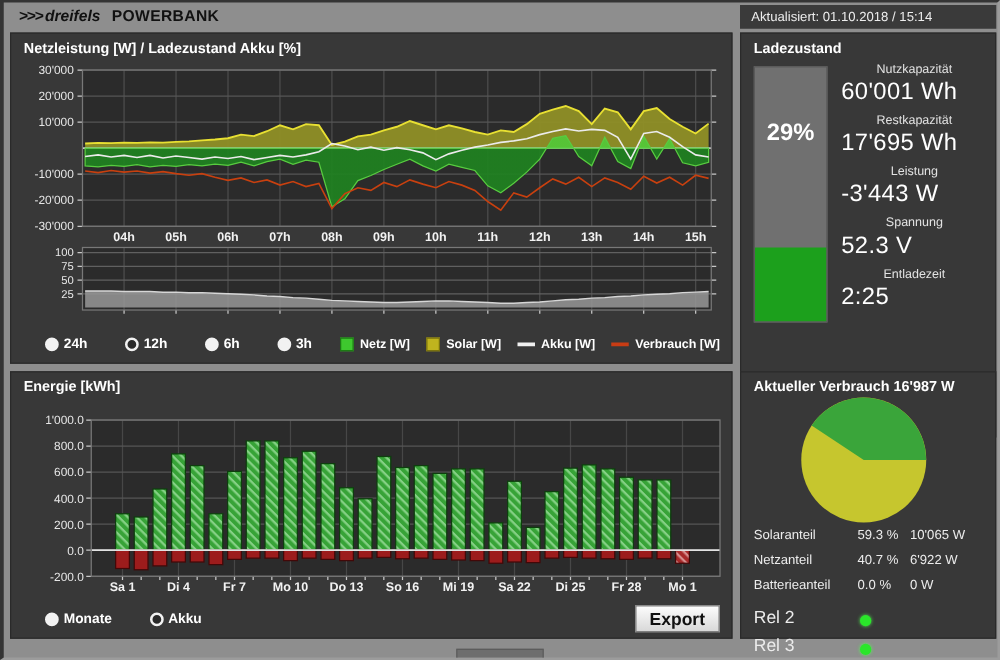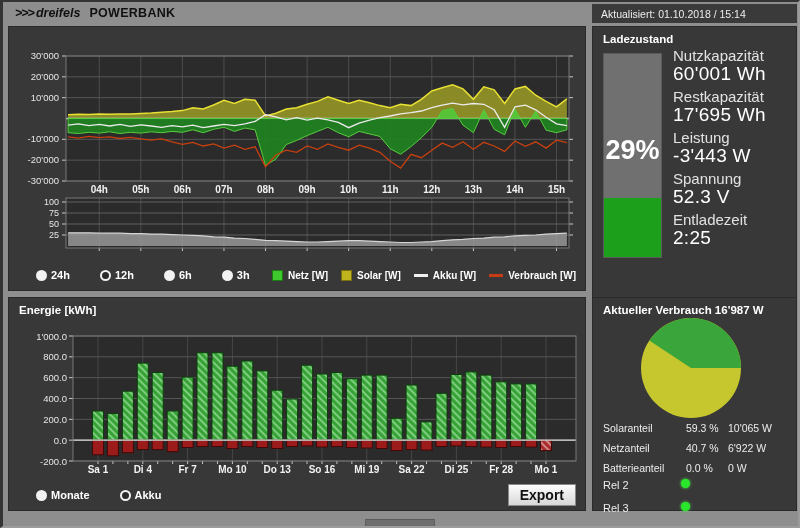--- a/index.html
+++ b/index.html
@@ -35,46 +35,47 @@
   .litem{display:flex;align-items:center;gap:5px;}
   .lbox{width:11px;height:11px;box-sizing:border-box;}
   .lline{width:14px;height:3px;}
   .llab{color:#fff;font-size:10px;font-weight:bold;}
   .exportbtn{background:linear-gradient(#fdfdfd,#d8d8d8);border:1px solid #8a8a8a;color:#111;
        font-size:14px;font-weight:bold;padding:2px 11px;font-family:"Liberation Sans",sans-serif;cursor:pointer;}
   
   .gauge{position:absolute;left:10px;top:26px;width:57px;height:203px;background:#707070;border:1px solid #5a5a5a;}
   .gaugefill{position:absolute;left:0;bottom:0;width:100%;background:#1ca01c;}
   .gaugelabel{position:absolute;left:0;top:42px;width:100%;text-align:center;color:#fff;
-       font-size:27px;font-weight:bold;margin-top:39px;}
+       font-size:19px;font-weight:bold;}
   .bstats{position:absolute;left:80px;top:22px;right:6px;}
   .stat{margin-bottom:5px;}
-  .statlabel{color:#e2e2e2;font-size:15px;line-height:13px;}
+  .statlabel{color:#e2e2e2;font-size:10px;line-height:13px;text-align:center;}
   .statvalue{color:#fff;font-size:19px;line-height:23px;letter-spacing:.3px;}
   
   .crows{position:absolute;left:10px;top:120px;right:8px;}
   .crow{display:flex;color:#ececec;font-size:10.5px;line-height:20px;}
   .clabel{width:83px;}
   .cpct{width:42px;}
-  .rrow{display:flex;align-items:flex-start;color:#ececec;font-size:11px;height:22px;margin-top:1px;gap:16px;}
+  .rrow{display:flex;align-items:flex-end;color:#ececec;font-size:14px;height:22px;margin-top:1px;gap:16px;}
   .dot{width:9px;height:9px;border-radius:50%;margin-left:36px;box-shadow:0 0 3px rgba(80,255,80,.9);}
   .notch{position:absolute;left:362px;top:517px;width:70px;height:9px;background:#6e6e6e;border:1px solid #5c5c5c;box-sizing:border-box;}
 </style>
 </head>
 <body>
 
 <div id="app">
 
   <div class="brand">
     <span class="chev">&gt;&gt;&gt;</span><span class="bname">dreifels</span><span class="bprod">POWERBANK</span>
   </div>
 
   <div class="updatedbar">Aktualisiert: 01.10.2018 / 15:14</div>
 
   <div class="panel" id="p1">
+    <div class="ptitle">Netzleistung [W] / Ladezustand Akku [%]</div>
     <svg id="power-svg" width="578" height="232" style="top:0;">
         <defs>
           <linearGradient id="gz" x1="0" y1="29" x2="0" y2="154" gradientUnits="userSpaceOnUse">
             <stop offset="0" stop-color="#52c838"></stop>
             <stop offset="0.5" stop-color="#52c838"></stop>
             <stop offset="0.505" stop-color="#1f8220"></stop>
             <stop offset="1" stop-color="#1f8220"></stop>
           </linearGradient>
         </defs>
         <rect x="57" y="29" width="503" height="125" fill="#2b2b2b"></rect>

